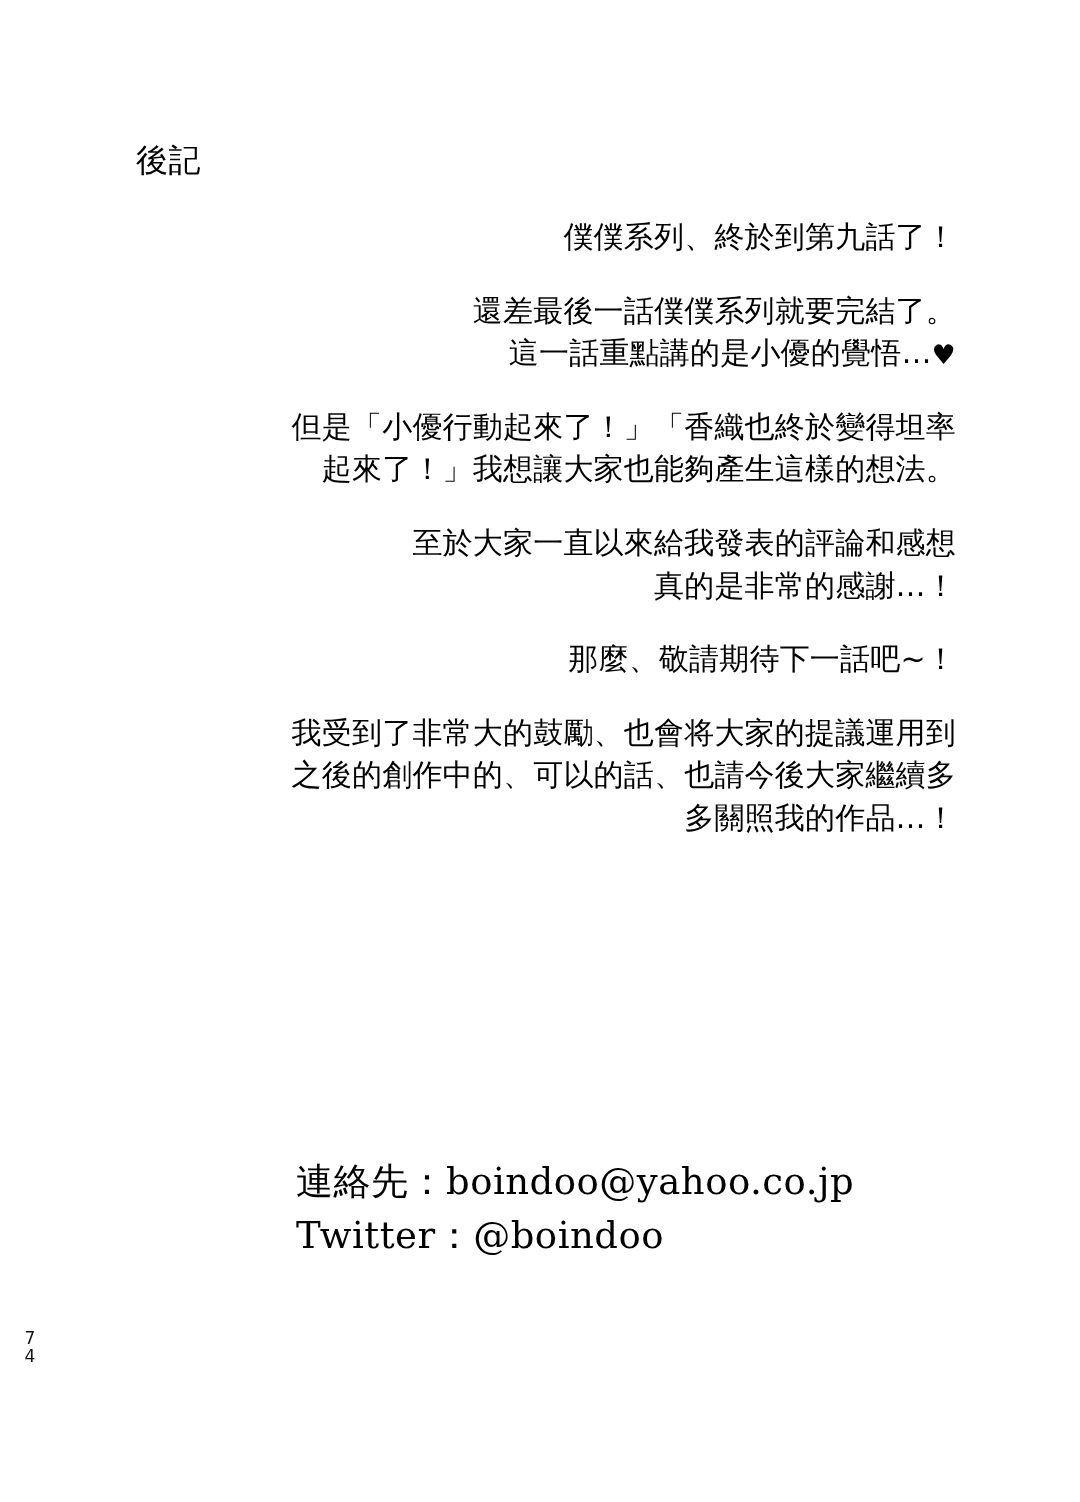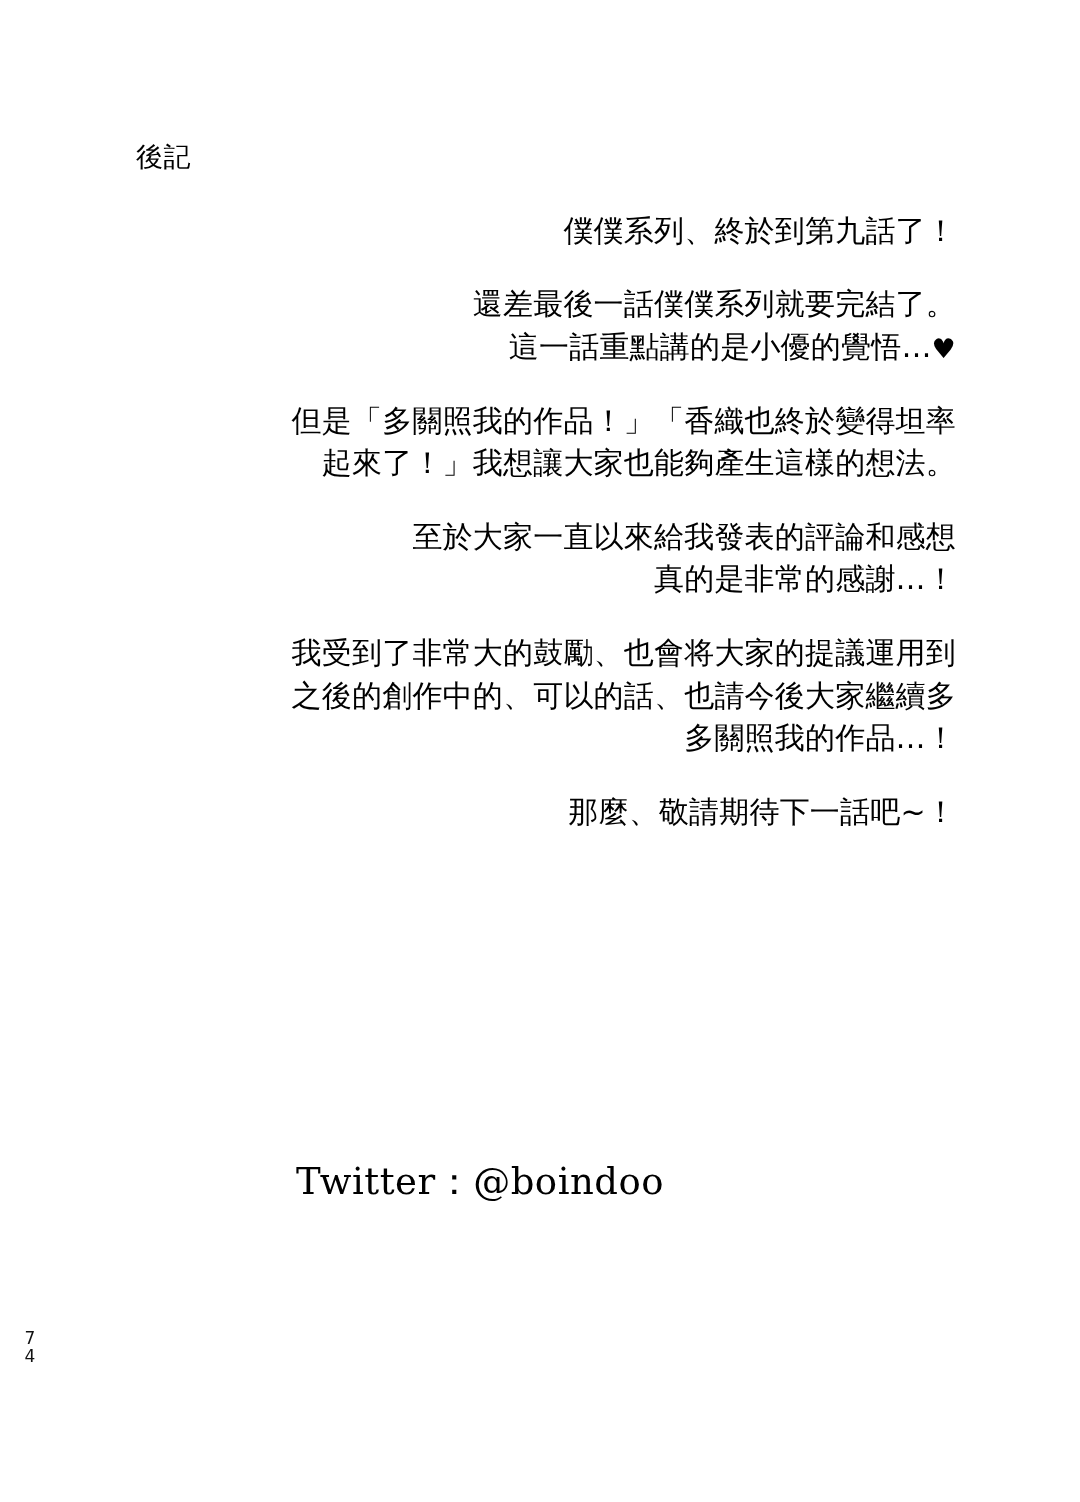--- a/index.html
+++ b/index.html
@@ -23,21 +23,21 @@
 
   
   .afterword {
     position: absolute;
     left: 136px;
     top: 140px;
     width: 820px;
   }
 
   .heading {
-    font-size: 27px;
+    font-size: 32px;
     line-height: 1.25;
     font-weight: 400;
     letter-spacing: 0.5px;
     margin: 0 0 36px 0;
   }
 
   .para {
     font-size: 30px;
     line-height: 1.42;
     letter-spacing: 0.2px;
@@ -90,35 +90,36 @@
   <div class="afterword">
 
     <h1 class="heading">後記</h1>
 
     <p class="para">僕僕系列、終於到第九話了！</p>
 
     <p class="para"><span>還差最後一話僕僕系列就要完結了。
 這一話重點講的是小優的覺悟…</span><span class="heart">♥</span></p>
 
 
-    <p class="para">但是「多關照我的作品！」「香織也終於變得坦率
+    <p class="para">但是「小優行動起來了！」「香織也終於變得坦率
 起來了！」我想讓大家也能夠產生這樣的想法。</p>
 
     <p class="para">至於大家一直以來給我發表的評論和感想
 真的是非常的感謝…！</p>
 
+    <p class="para">那麼、敬請期待下一話吧~！</p>
+
     <p class="para">我受到了非常大的鼓勵、也會将大家的提議運用到
 之後的創作中的、可以的話、也請今後大家繼續多
 多關照我的作品…！</p>
 
-    <p class="para">那麼、敬請期待下一話吧~！</p>
-
   </div>
 
   <div class="colophon">
+    <div>連絡先：boindoo@yahoo.co.jp</div>
     <div>Twitter：@boindoo</div>
   </div>
 
   <div class="page-number">
     <span>7</span>
     <span>4</span>
   </div>
 
 </div>
 

